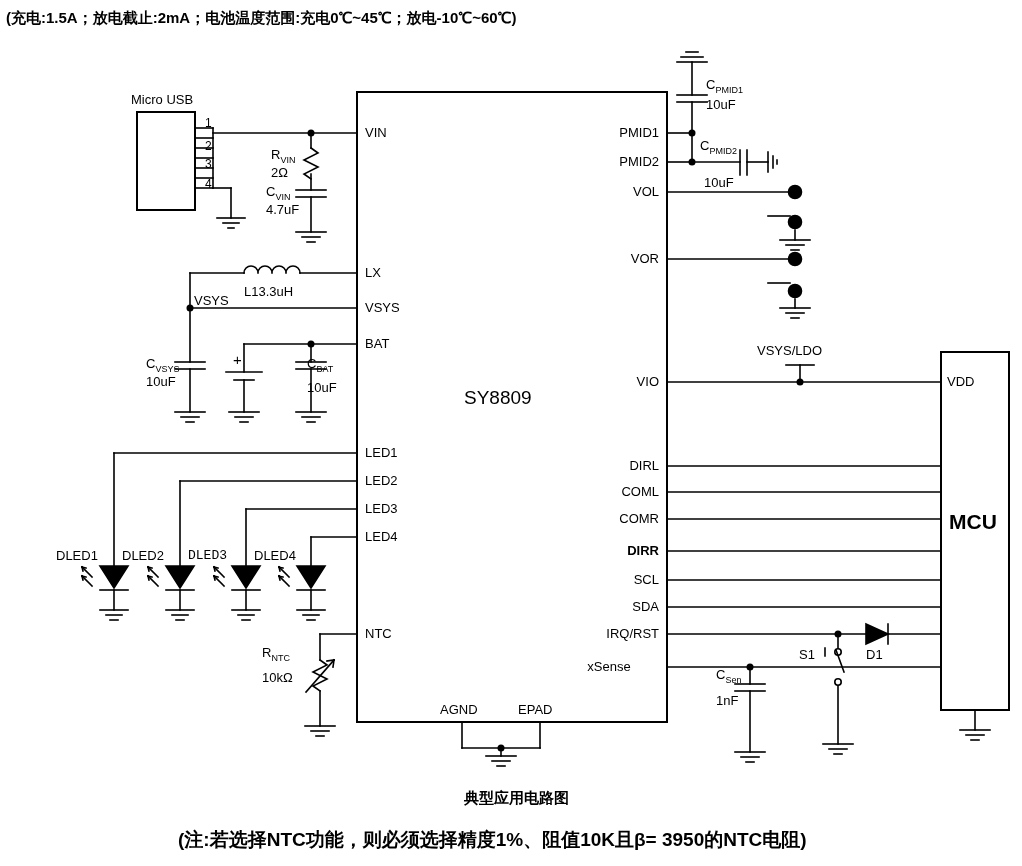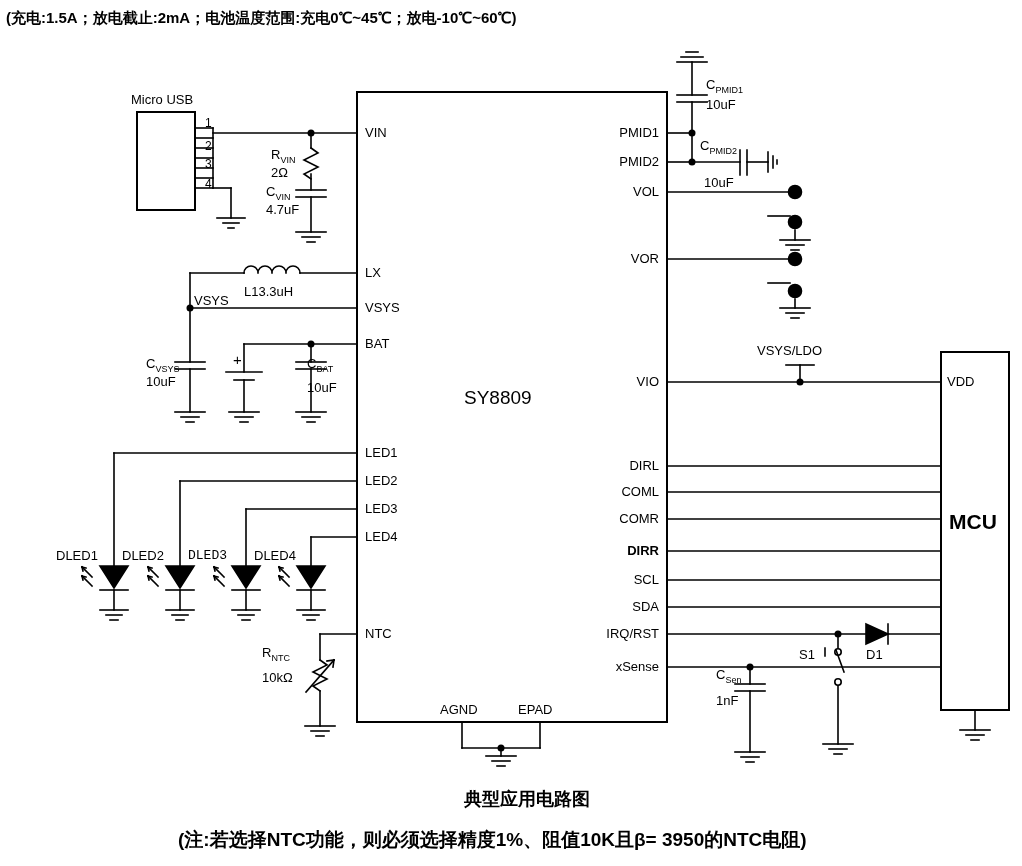--- a/index.html
+++ b/index.html
@@ -3,21 +3,21 @@
 <meta charset="utf-8">
 <style>
   html,body{margin:0;padding:0;background:#ffffff;}
   body{width:1022px;height:866px;position:relative;font-family:"Liberation Sans",sans-serif;color:#000;}
   #canvas{position:absolute;left:0;top:0;width:1022px;height:866px;}
   .lbl{position:absolute;white-space:nowrap;font-size:13px;line-height:1;}
   .sub{font-size:9px;vertical-align:sub;}
   .ic-name{font-size:19px;}
   .mcu-name{font-size:21px;font-weight:bold;}
   .hdr{font-size:15px;font-weight:bold;}
-  .cap{font-size:18px;font-weight:bold;}
+  .cap{font-size:15px;font-weight:bold;}
   .note{font-size:19px;font-weight:bold;}
   svg{display:block;}
 </style>
 </head>
 <body>
 
 <div class="lbl hdr" style="left:6px;top:10px;">(充电:1.5A；放电截止:2mA；电池温度范围:充电0℃~45℃；放电-10℃~60℃)</div>
 
 <svg id="canvas" viewBox="0 0 1022 866" xmlns="http://www.w3.org/2000/svg">
   <g stroke="#000" fill="none" stroke-width="1.6" stroke-linecap="square">
@@ -291,21 +291,21 @@
 <div class="lbl" style="left:559px;top:185px;width:100px;text-align:right;">VOL</div>
 <div class="lbl" style="left:559px;top:252px;width:100px;text-align:right;">VOR</div>
 <div class="lbl" style="left:559px;top:375px;width:100px;text-align:right;">VIO</div>
 <div class="lbl" style="left:559px;top:459px;width:100px;text-align:right;">DIRL</div>
 <div class="lbl" style="left:559px;top:485px;width:100px;text-align:right;">COML</div>
 <div class="lbl" style="left:559px;top:512px;width:100px;text-align:right;">COMR</div>
 <div class="lbl" style="left:559px;top:544px;width:100px;text-align:right;font-weight:bold;">DIRR</div>
 <div class="lbl" style="left:559px;top:573px;width:100px;text-align:right;">SCL</div>
 <div class="lbl" style="left:559px;top:600px;width:100px;text-align:right;">SDA</div>
 <div class="lbl" style="left:559px;top:627px;width:100px;text-align:right;">IRQ/RST</div>
-<div class="lbl" style="left:559px;top:660px;width:100px;text-align:right;">xSense</div>
+<div class="lbl" style="left:559px;top:660px;width:100px;text-align:center;">xSense</div>
 
 <div class="lbl" style="left:440px;top:703px;">AGND</div>
 <div class="lbl" style="left:518px;top:703px;">EPAD</div>
 
 <div class="lbl mcu-name" style="left:949px;top:511px;">MCU</div>
 <div class="lbl" style="left:947px;top:375px;">VDD</div>
 
 <div class="lbl" style="left:271px;top:148px;"><span>R</span><span class="sub">VIN</span></div>
 <div class="lbl" style="left:271px;top:166px;">2Ω</div>
 

